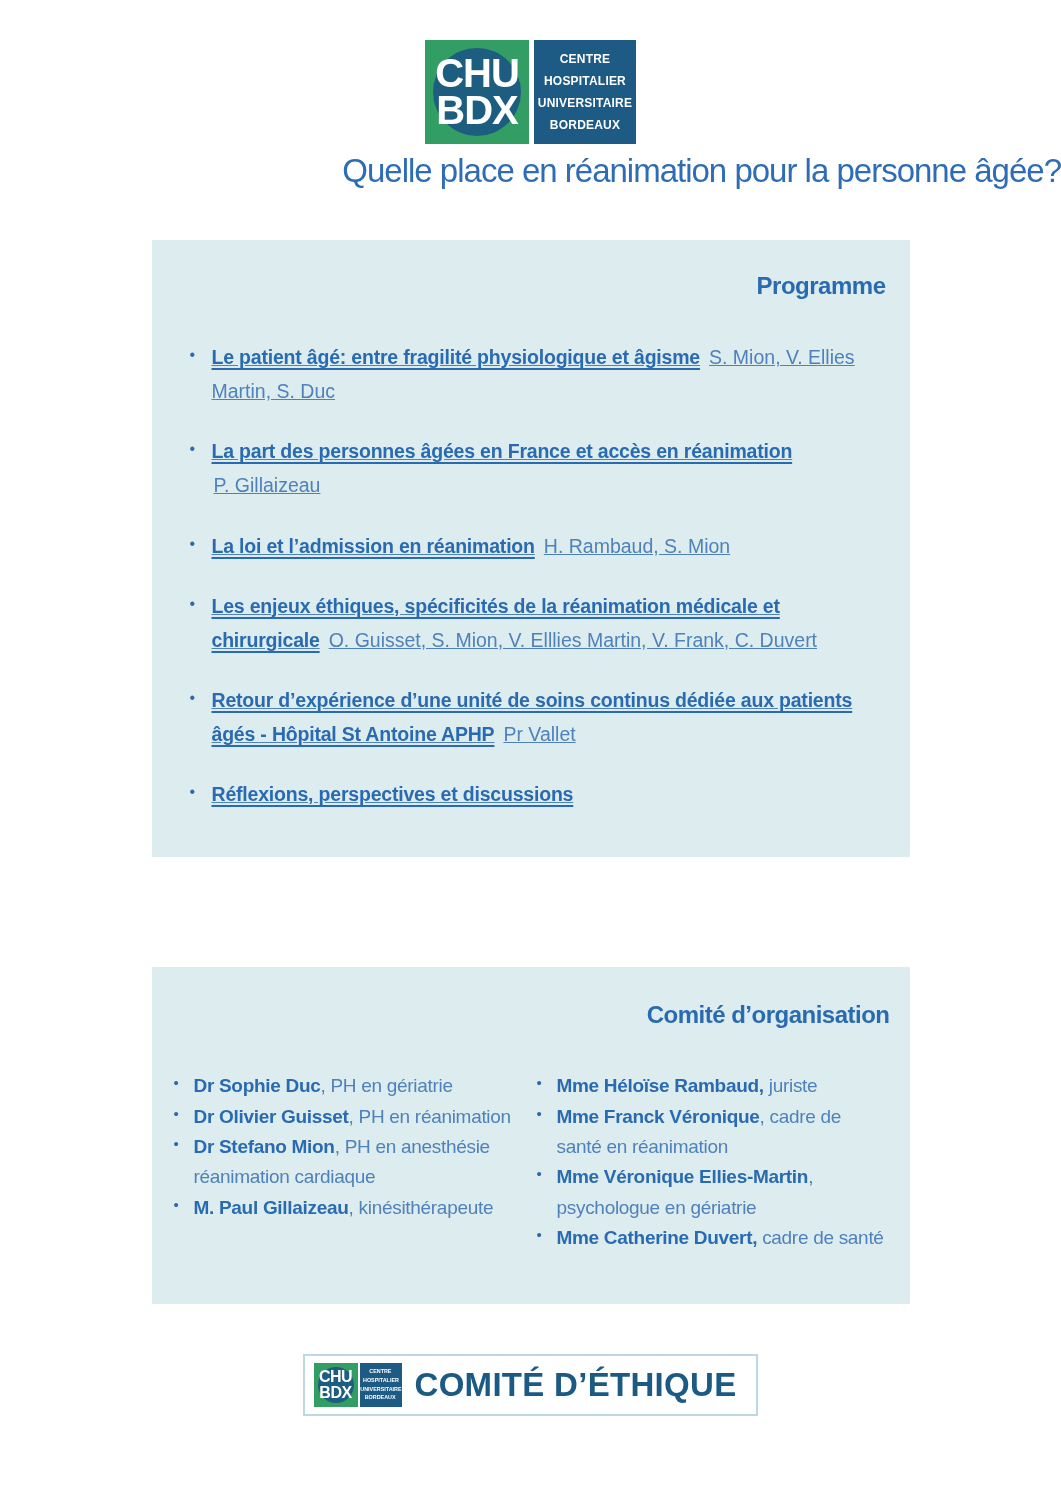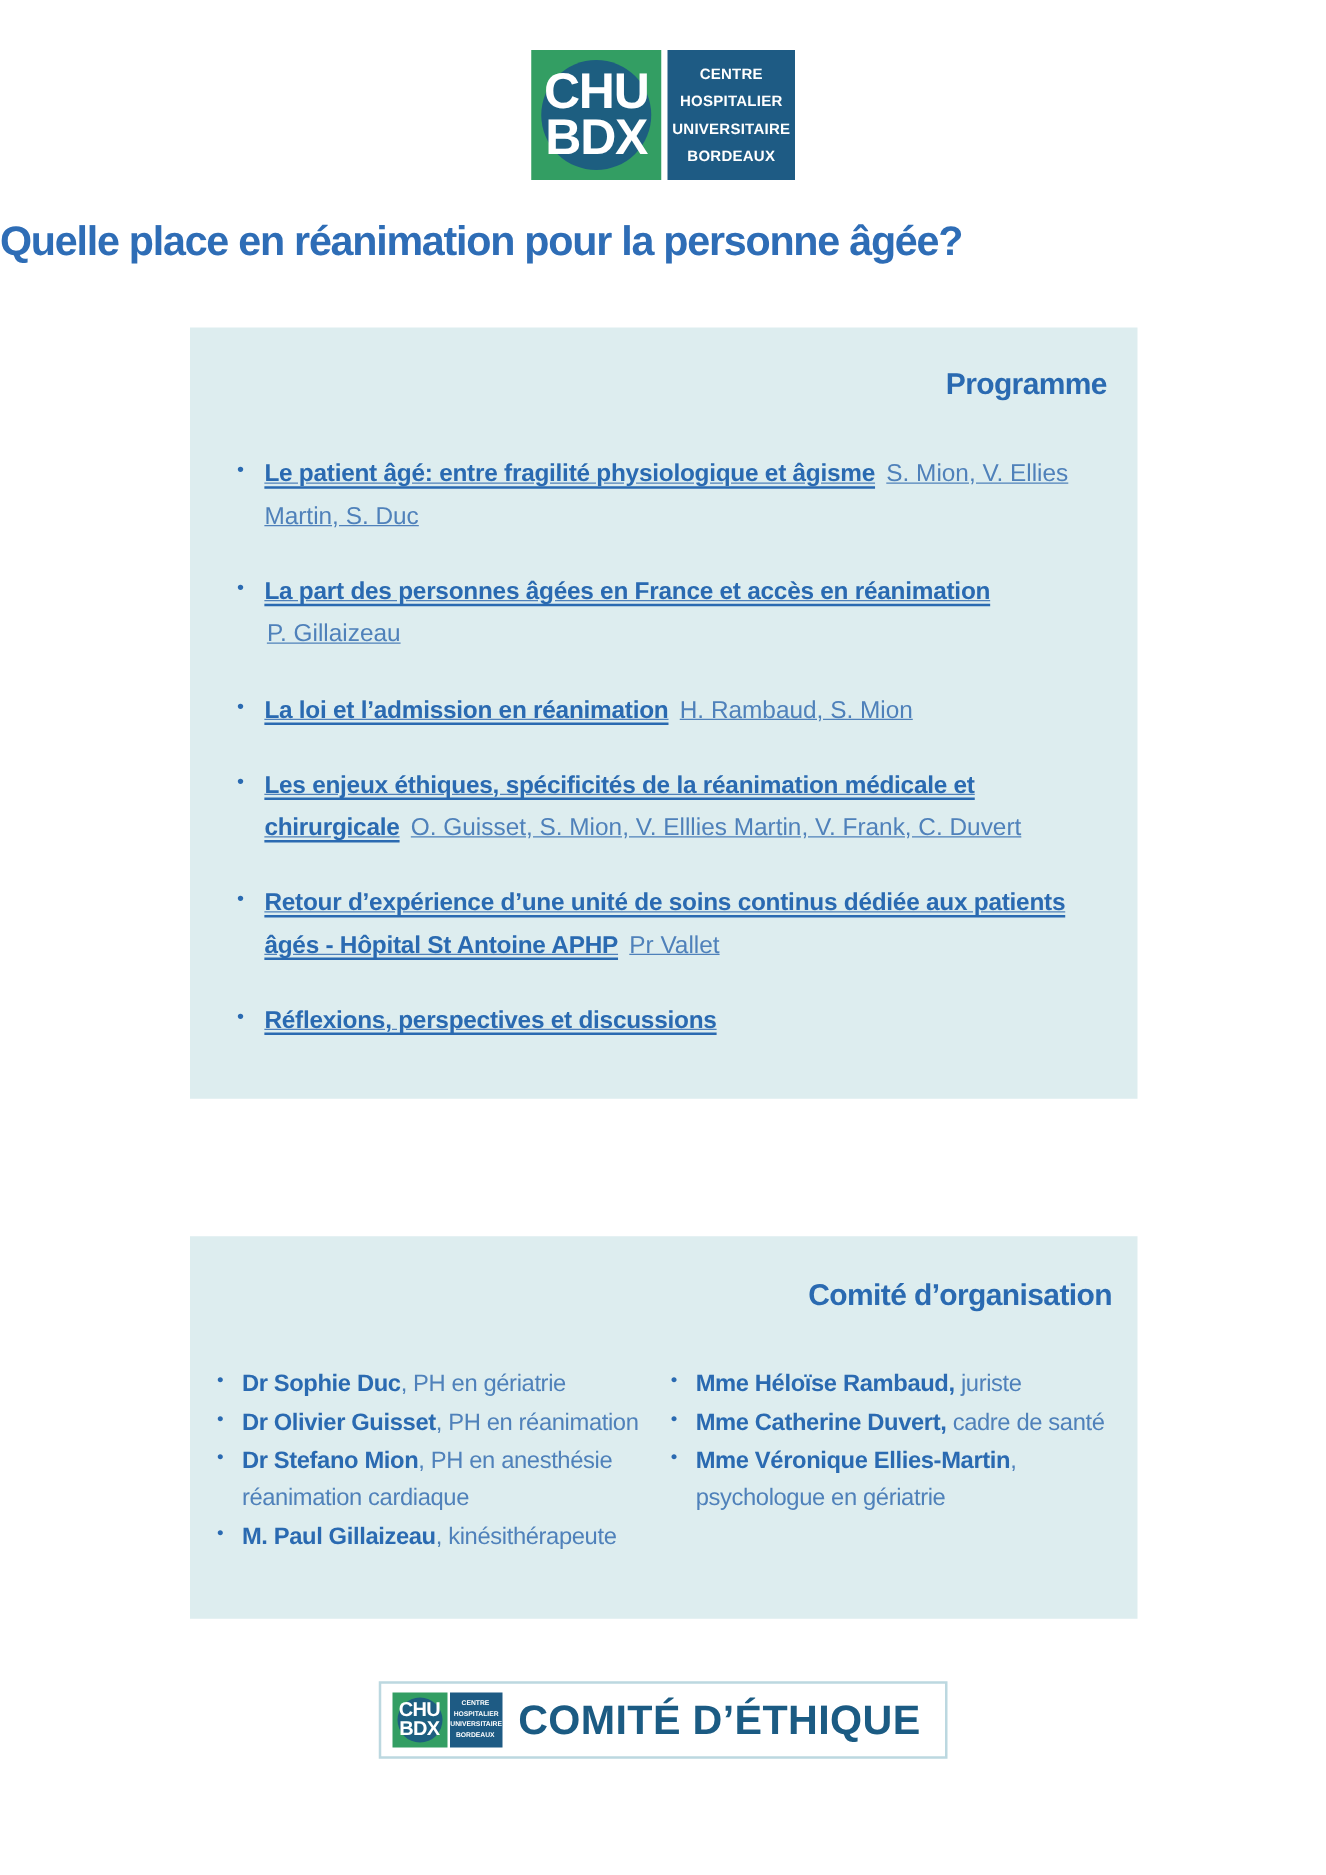--- a/index.html
+++ b/index.html
@@ -20,21 +20,21 @@
 
   
   .chu-logo{display:flex;justify-content:center;gap:5px;padding-top:40px;}
   .chu-left{position:relative;width:104px;height:104px;background:var(--brand-green);display:flex;align-items:center;justify-content:center;}
   .chu-oval{position:absolute;left:8px;top:8px;width:88px;height:88px;border-radius:50%;background:var(--brand-circle-blue);}
   .chu-acronym{position:relative;color:#fff;font-weight:bold;font-size:40px;line-height:.92;text-align:center;letter-spacing:-1px;}
   .chu-right{width:102px;height:104px;background:var(--brand-square-blue);display:flex;flex-direction:column;align-items:center;justify-content:center;}
   .chu-right div{color:#fff;font-weight:bold;font-size:12px;line-height:1.85;letter-spacing:.2px;}
 
   
-  h1{margin-top:30px;text-align:left;font-size:33px;font-weight:bold;color:var(--title-blue);letter-spacing:-1px;}
+  h1{margin-top:8px;text-align:right;font-size:33px;font-weight:normal;color:var(--title-blue);letter-spacing:-1px;}
 
   
   .box{width:758px;margin:0 auto;background:var(--box-bg);}
   h2{text-align:right;font-size:24px;font-weight:bold;color:var(--accent-blue);text-decoration-thickness:3px;text-underline-offset:5px;letter-spacing:-.5px;}
 
   
   .prog{margin-top:50px;padding:32px 24px 46px;}
   .plist{list-style:none;margin-top:40px;padding-left:10px;}
   .plist li{position:relative;padding-left:26px;font-size:19.5px;line-height:1.75;color:var(--body-blue);margin-bottom:26px;text-decoration:underline;}
   .plist li:last-child{margin-bottom:0;}
@@ -100,22 +100,23 @@
     <h2>Comité d’organisation</h2>
     <div class="cols">
       <ul class="clist">
         <li><span class="n">Dr Sophie Duc</span><span class="r">, PH en gériatrie</span></li>
         <li><span class="n">Dr Olivier Guisset</span><span class="r">, PH en réanimation</span></li>
         <li><span class="n">Dr Stefano Mion</span><span class="r">, PH en anesthésie réanimation cardiaque</span></li>
         <li><span class="n">M. Paul Gillaizeau</span><span class="r">, kinésithérapeute</span></li>
       </ul>
       <ul class="clist">
         <li><span class="n">Mme Héloïse Rambaud,</span><span class="r"> juriste</span></li>
+        <li><span class="n">Mme Franck Véronique</span><span class="r">, cadre de santé en réanimation</span></li>
+        <li><span class="n">Mme Véronique Ellies-Martin</span><span class="r">, psychologue en gériatrie</span></li>
         <li><span class="n">Mme Catherine Duvert,</span><span class="r"> cadre de santé</span></li>
-        <li><span class="n">Mme Véronique Ellies-Martin</span><span class="r">, psychologue en gériatrie</span></li>
       </ul>
     </div>
   </section>
 
   <div class="ethics">
     <div class="mini-logo">
       <div class="mini-left">
         <span class="mini-oval"></span>
         <span class="mini-acronym">
           <div>CHU</div>

